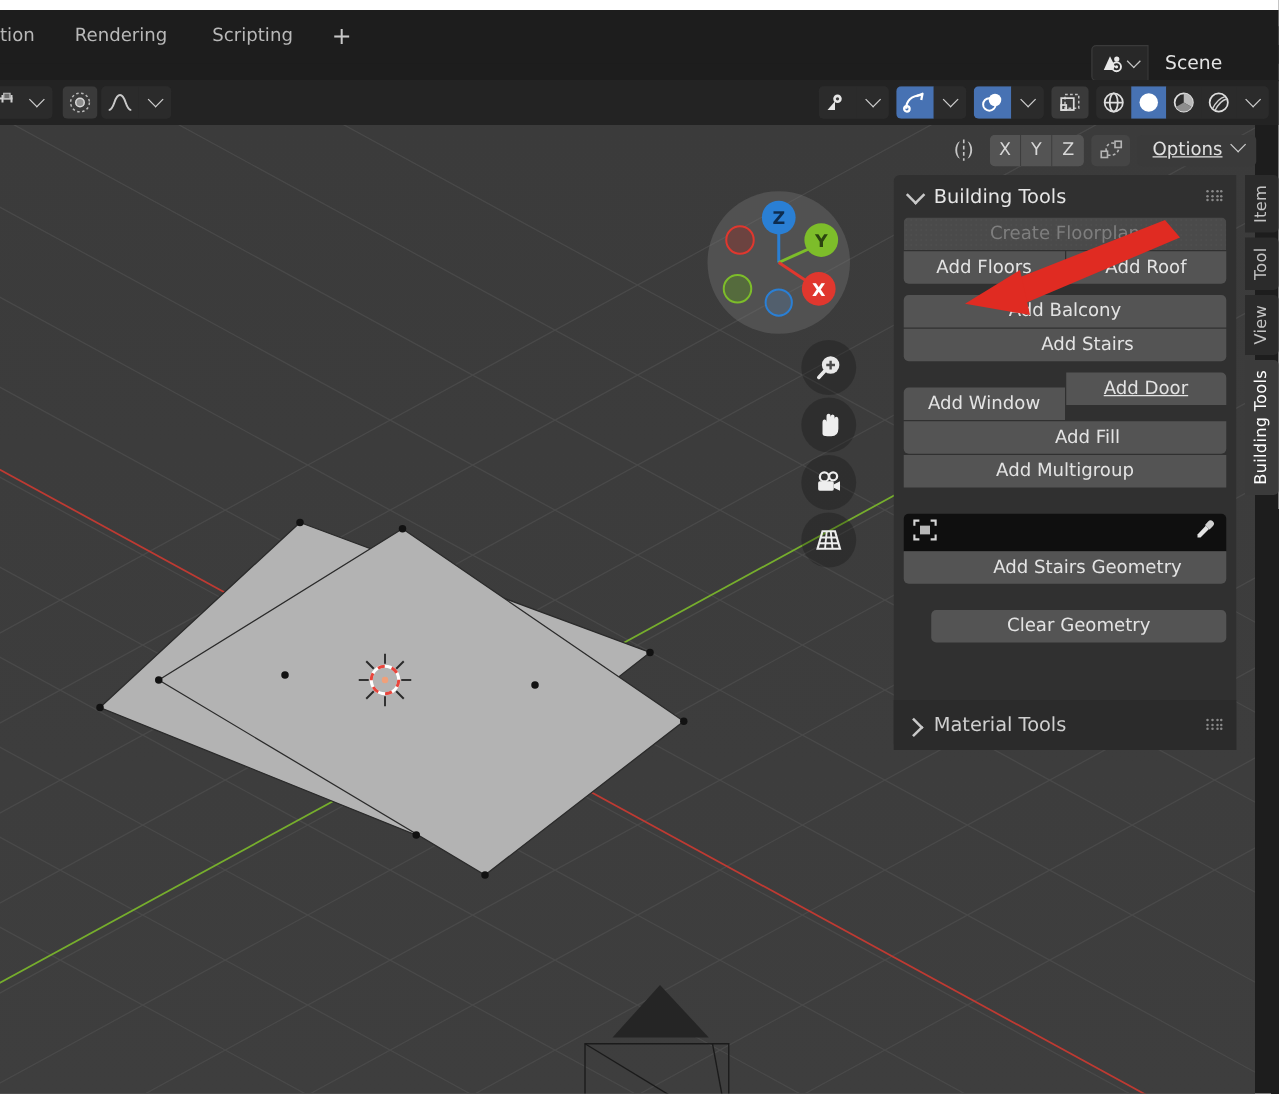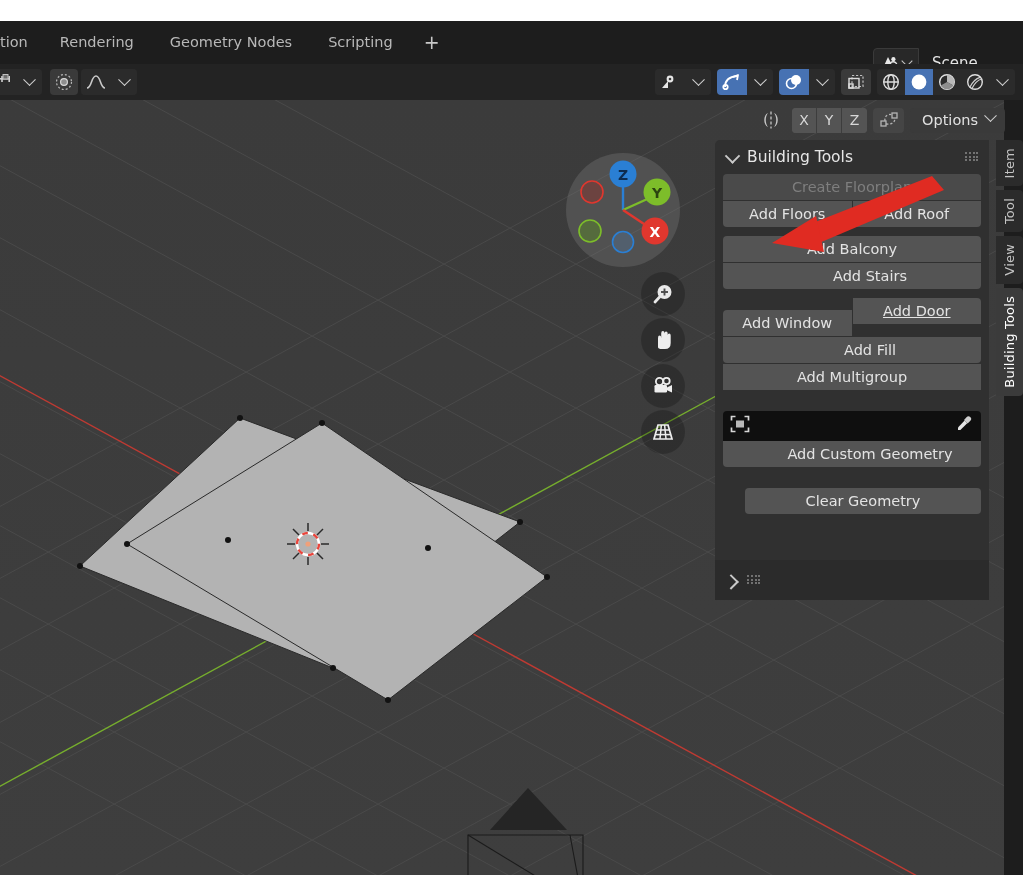--- a/index.html
+++ b/index.html
@@ -16,21 +16,21 @@
   }
 
   
   .top-strip {
     position: absolute; left: 0; top: 0; width: 1023px; height: 21px;
     background: #ffffff;
   }
 
   
   .topbar {
-    position: absolute; left: 0; top: 21px; width: 1023px; height: 43px;
+    position: absolute; left: 0; top: 8px; width: 1023px; height: 43px;
     background: #1d1d1d;
     display: flex; align-items: center;
   }
   .ws-tabs {
     display: flex; align-items: center; height: 43px;
     padding-left: 0px;
   }
   .ws-tab {
     color: #b8b8b8;
     font-size: 14.5px;
@@ -39,21 +39,21 @@
     white-space: nowrap;
     cursor: default;
   }
   .ws-tab.first { padding-left: 0px; padding-right: 14px; }
   .ws-tab-plus {
     color: #c8c8c8; font-size: 19px; padding: 0 13px; line-height: 43px;
   }
 
   .scene-block {
     position: absolute; right: 0px; top: 27px;
-    display: flex; height: 30px;
+    display: flex; align-items: center; height: 30px;
   }
   .scene-icon-btn {
     width: 46px; height: 29px;
     background: #282828;
     border: 1px solid #3a3a3a;
     border-radius: 4px 0 0 4px;
     display: flex; align-items: center; justify-content: center;
     gap: 2px;
   }
   .scene-name {
@@ -129,20 +129,21 @@
     width: 31px; height: 25px; border-radius: 4px;
     background: #454545;
     display: flex; align-items: center; justify-content: center;
   }
   .options-btn {
     height: 25px; border-radius: 4px;
     background: #3a3a3a;
     color: #e0e0e0; font-size: 14.5px;
     display: flex; align-items: center; gap: 8px;
     padding: 0 10px 0 12px;
+    text-decoration: underline;
   }
 
   
   .gizmo { position: absolute; left: 565px; top: 152px; width: 116px; height: 116px; }
   .nav-btns { position: absolute; left: 641px; top: 272px; }
   .nav-btn {
     width: 44px; height: 44px; border-radius: 50%;
     background: rgba(0,0,0,0.22);
     display: flex; align-items: center; justify-content: center;
     margin-bottom: 2px;
@@ -259,21 +260,20 @@
 <body>
 
 <div id="app">
 
   <div class="top-strip"></div>
 
   <div class="topbar">
     <div class="ws-tabs">
       <div class="ws-tab first">tion</div>
       <div class="ws-tab">Rendering</div>
-      <div class="ws-tab">Geometry Nodes</div>
       <div class="ws-tab">Scripting</div>
       <div class="ws-tab-plus">+</div>
     </div>
 
     <div class="scene-block">
       <div class="scene-icon-btn">
         <svg width="19" height="17" viewBox="0 0 19 17">
           <path d="M2 14 L7 3 L11 11 L9.5 14 Z" fill="#e8e8e8"></path>
           <circle cx="12.4" cy="5.2" r="2.1" fill="#e8e8e8"></circle>
           <circle cx="12.2" cy="11.4" r="3.6" fill="none" stroke="#e8e8e8" stroke-width="1.5"></circle>
@@ -641,35 +641,36 @@
           </span>
           <span style="flex:1;color:#c8c8c8;font-size:13px;padding-left:8px;"></span>
           <span>
             <svg width="18" height="18" viewBox="0 0 18 18">
               <path d="M11.5 2.2 A2.6 2.6 0 0 1 15.4 5.8 L12.6 8.6 L9 5 Z" fill="#d0d0d0"></path>
               <path d="M9.6 5.6 L12.2 8.2 L5.4 15 L3 15 L3 12.6 Z" fill="#e4e4e4"></path>
             </svg>
           </span>
         </div>
         <div class="row">
-          <button class="bbtn r-bot">Add Custom Geometry</button>
+          <button class="bbtn r-bot">Add Stairs Geometry</button>
         </div>
       </div>
 
       <div class="spacer"></div>
 
       <div class="btn-group">
         <div class="row">
           <button class="bbtn r-all">Clear Geometry</button>
         </div>
       </div>
     </div>
 
     <div class="panel-foot">
       <span class="tri closed"></span>
+      <span class="title">Material Tools</span>
       <span class="dots-grip">
         <i></i>
           <i></i>
           <i></i>
           <i></i>
           <i></i>
           <i></i>
           <i></i>
           <i></i>
           <i></i>

